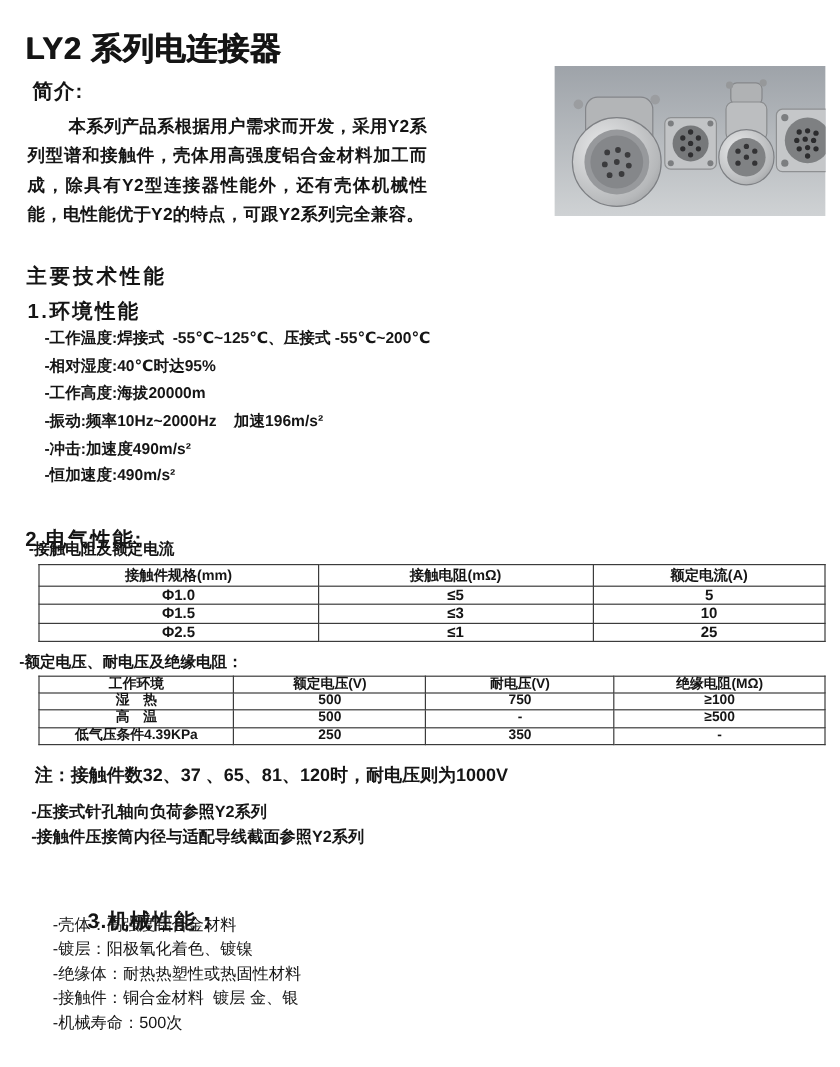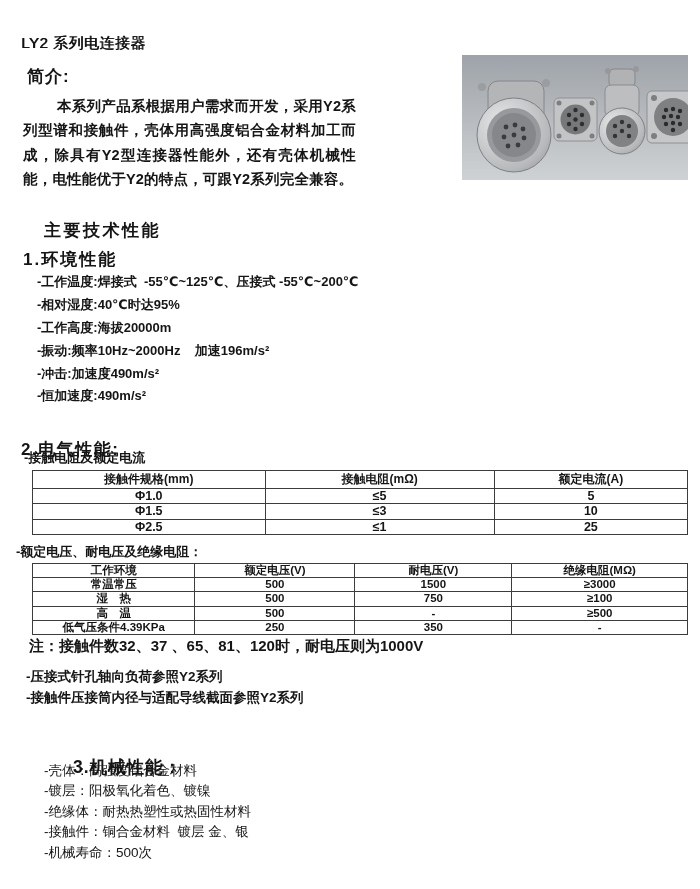--- a/index.html
+++ b/index.html
@@ -3,30 +3,30 @@
 <meta charset="utf-8">
 <style>
   html,body{margin:0;padding:0;}
   body{
     width:700px;height:889px;background:#ffffff;color:#151515;
     font-family:"Liberation Sans","DejaVu Sans",sans-serif;
     position:relative;overflow:hidden;
   }
   .abs{position:absolute;}
   .doc-title{
-    left:21px;top:24px;font-size:15px;font-weight:400;letter-spacing:0.5px;
+    left:21px;top:6px;font-size:26px;font-weight:700;letter-spacing:0.5px;
     text-shadow:0.7px 0 #111;white-space:nowrap;
   }
   .intro-heading{left:27px;top:51px;font-size:17px;font-weight:800;letter-spacing:1px;}
   .intro-body{
     left:23px;top:79px;width:333px;font-size:14.5px;font-weight:700;
     line-height:24.6px;text-indent:34px;text-align:justify;letter-spacing:0.2px;
   }
   .photo{left:462px;top:55px;width:226px;height:125px;}
-  .main-heading{left:44px;top:205px;font-size:17px;font-weight:800;letter-spacing:2.5px;}
+  .main-heading{left:22px;top:205px;font-size:17px;font-weight:800;letter-spacing:2.5px;}
   .env-heading{left:23px;top:231px;font-size:17px;font-weight:700;letter-spacing:2px;}
   ul.plain{list-style:none;margin:0;padding:0;}
   .env-list{left:37px;top:273px;}
   .env-list li{height:22.9px;font-size:13px;font-weight:700;white-space:pre-wrap;}
   .elec-heading{left:21px;top:421px;font-size:17px;font-weight:700;letter-spacing:1.5px;}
   .t1-label{left:24px;top:449px;font-size:13px;font-weight:800;}
   .t2-label{left:16px;top:543px;font-size:13px;font-weight:800;}
   table{border-collapse:collapse;table-layout:fixed;}
   th,td{border:1px solid #3c3c3c;text-align:center;font-weight:700;padding:0;line-height:1.15;margin-top:33px;}
   .table1{left:32px;top:470px;width:656px;}
@@ -192,26 +192,20 @@
   <thead>
     <tr>
       <th>工作环境</th>
       <th>额定电压(V)</th>
       <th>耐电压(V)</th>
       <th>绝缘电阻(MΩ)</th>
     </tr>
   </thead>
   <tbody>
     <tr>
-      <td>常温常压</td>
-      <td>500</td>
-      <td>1500</td>
-      <td>≥3000</td>
-    </tr>
-    <tr>
       <td>湿　热</td>
       <td>500</td>
       <td>750</td>
       <td>≥100</td>
     </tr>
     <tr>
       <td>高　温</td>
       <td>500</td>
       <td>-</td>
       <td>≥500</td>

